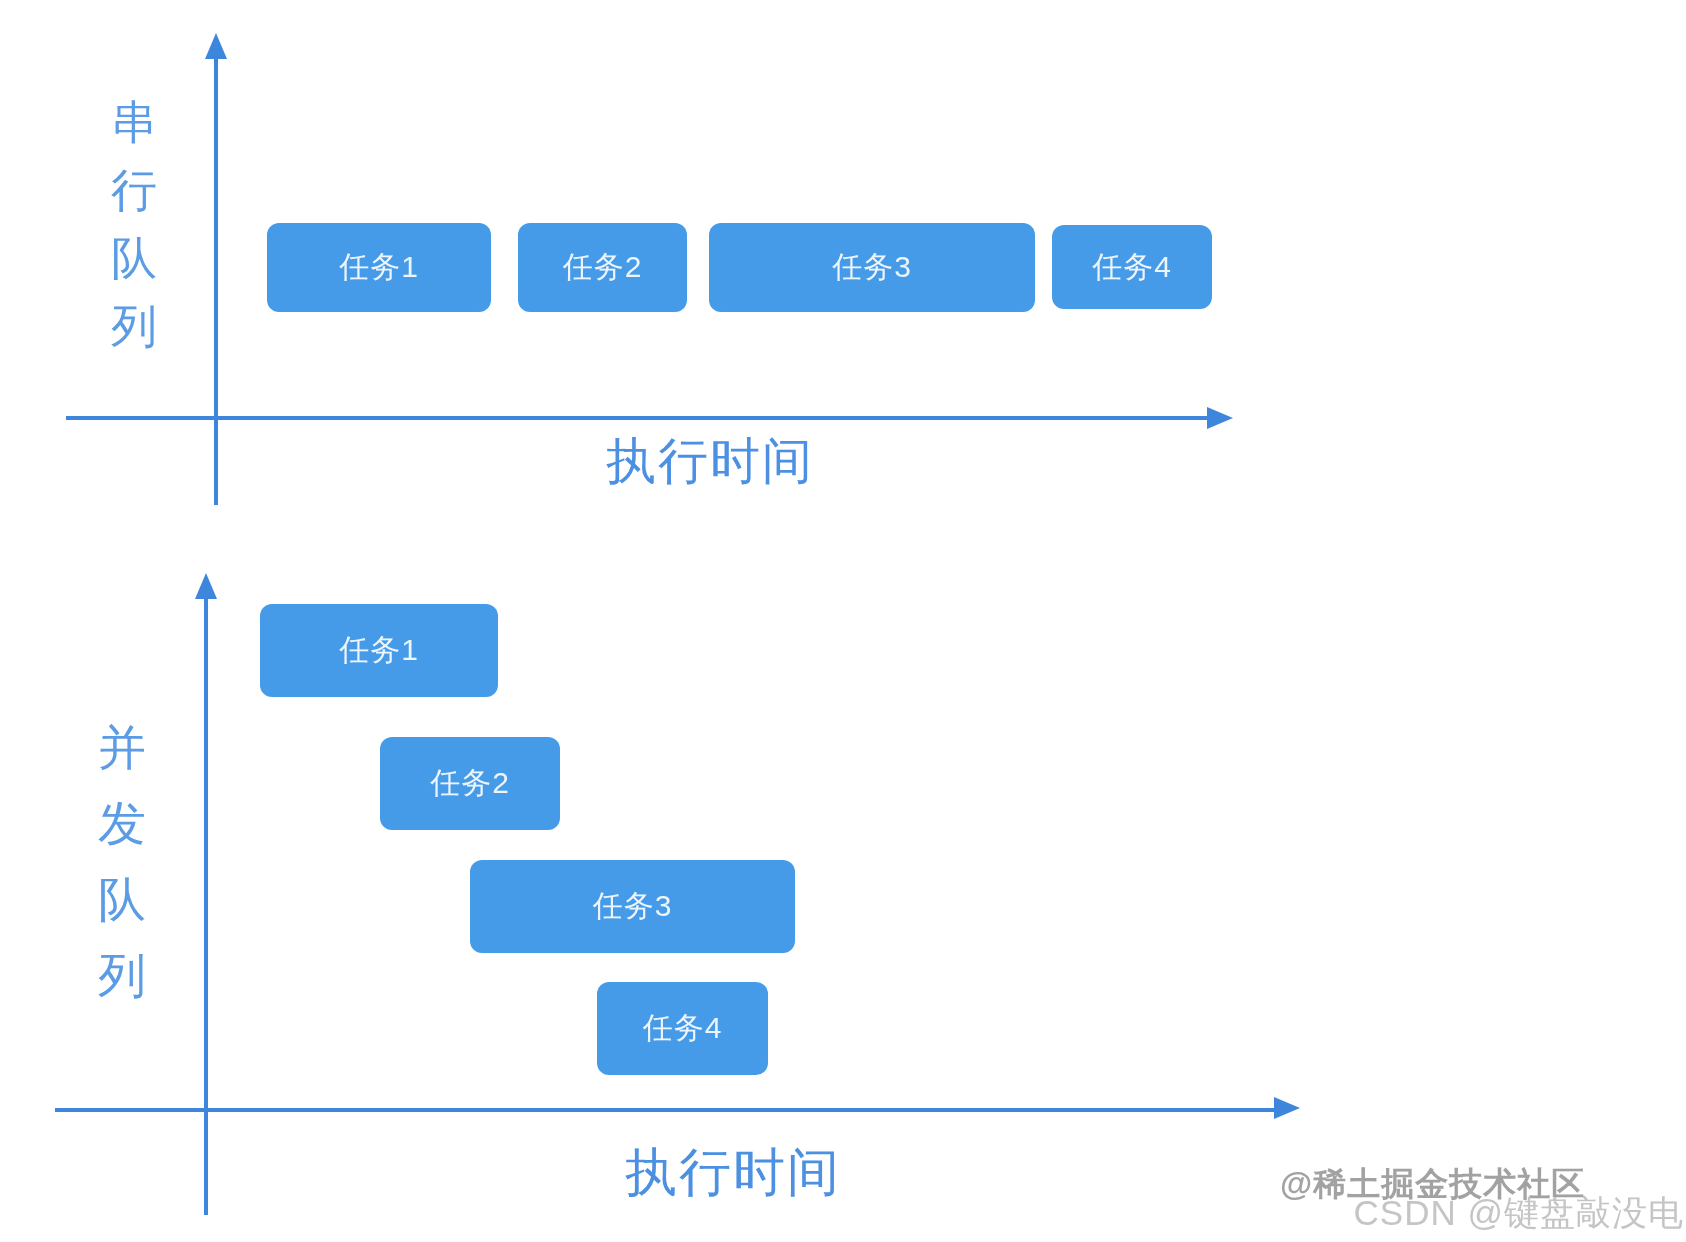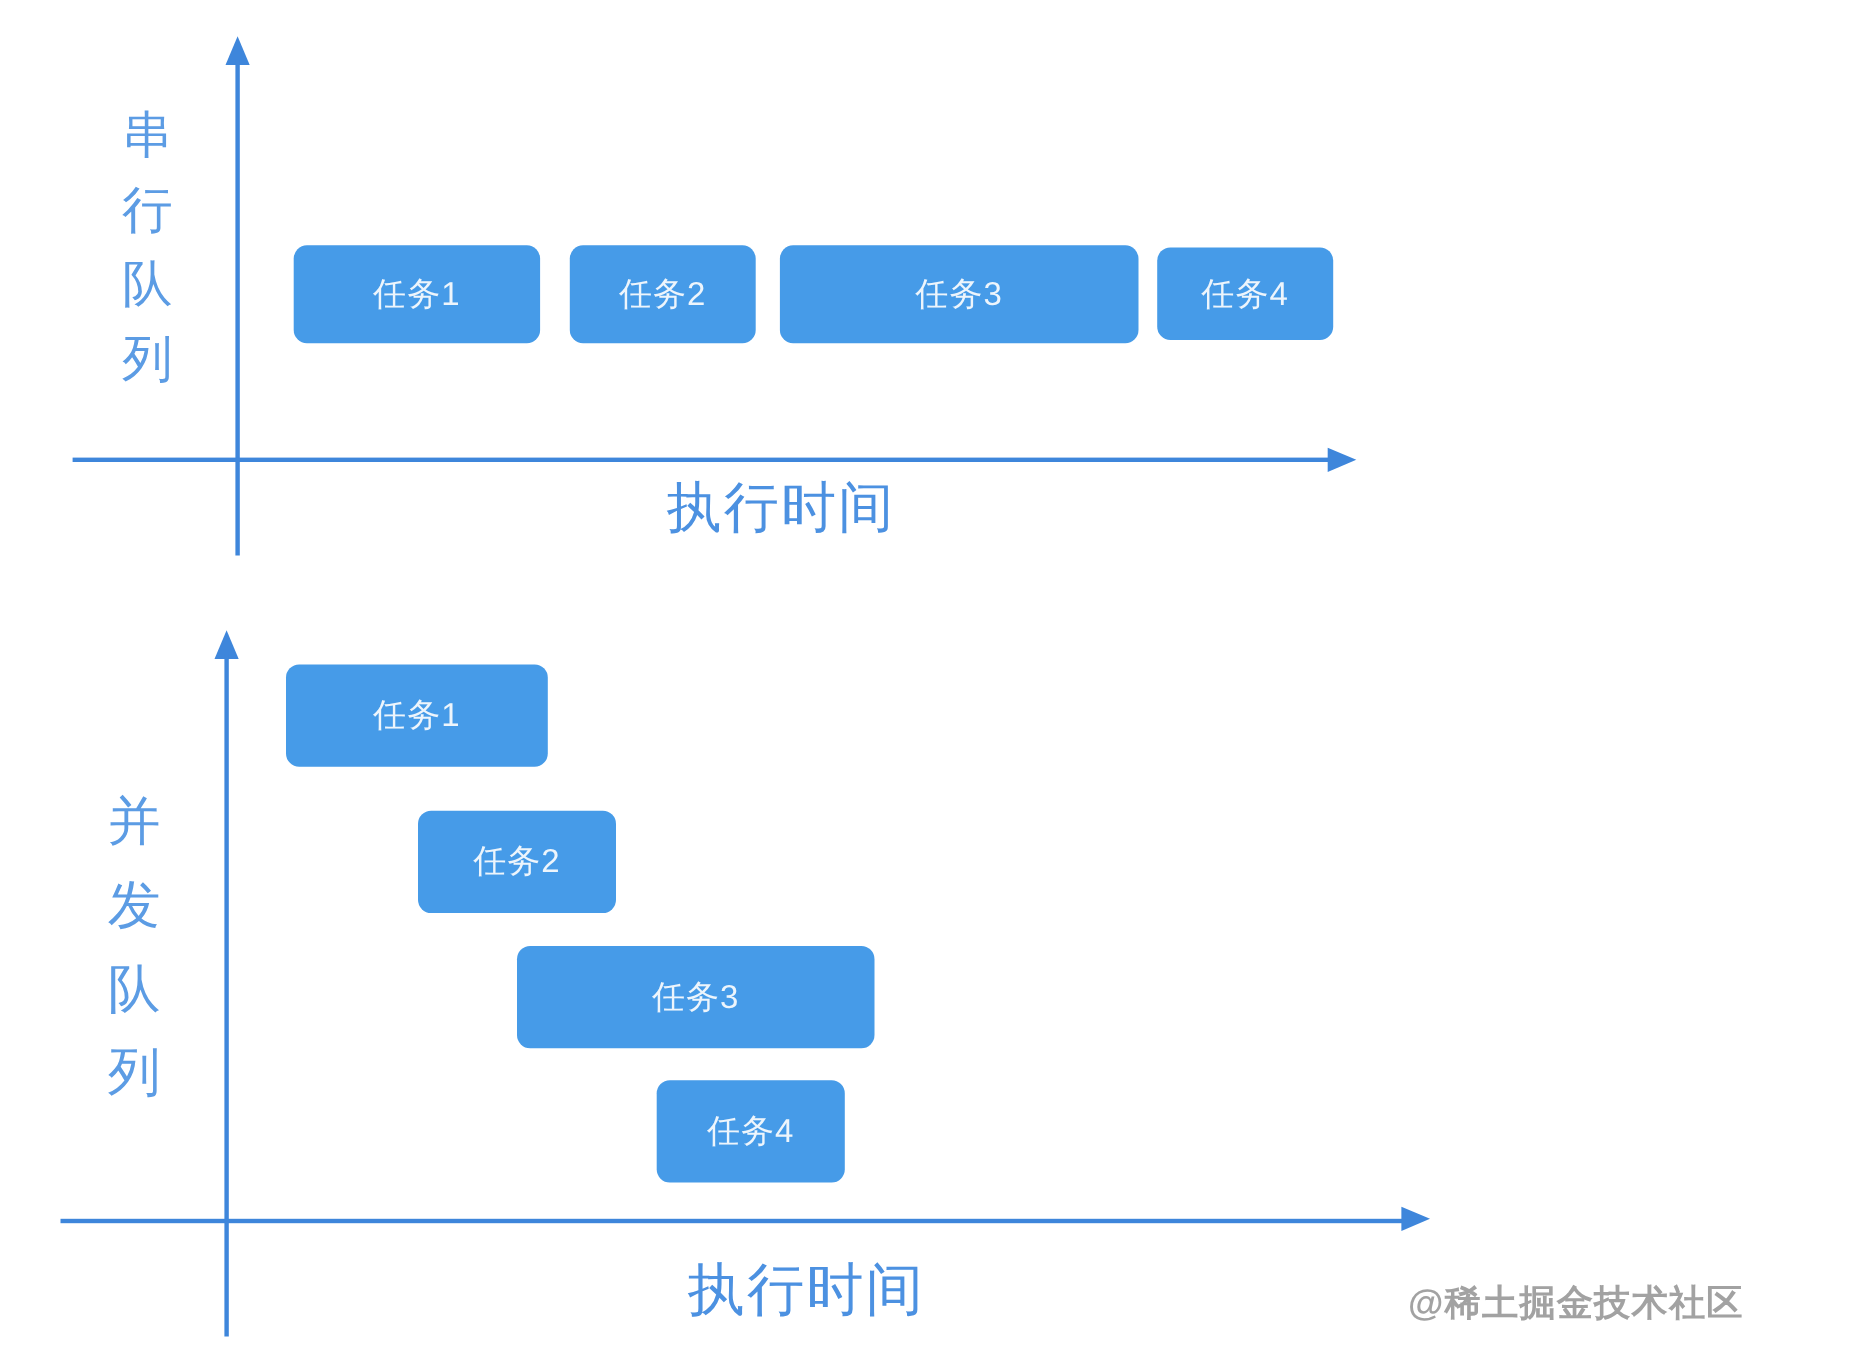--- a/index.html
+++ b/index.html
@@ -87,14 +87,15 @@
         <div class="task" style="left: 260px; top: 604px; width: 238px; height: 93px;">任务1</div>
         <div class="task" style="left: 380px; top: 737px; width: 180px; height: 93px;">任务2</div>
         <div class="task" style="left: 470px; top: 860px; width: 325px; height: 93px;">任务3</div>
         <div class="task" style="left: 597px; top: 982px; width: 171px; height: 93px;">任务4</div>
       </div>
 
     <div class="axis-label" style="left:733px;top:1138px;font-size:52px;">执行时间</div>
   </section>
 
   <div class="wm-juejin">@稀土掘金技术社区</div>
+  <div class="wm-csdn">CSDN @键盘敲没电</div>
 
 </div>
 
 </body></html>

